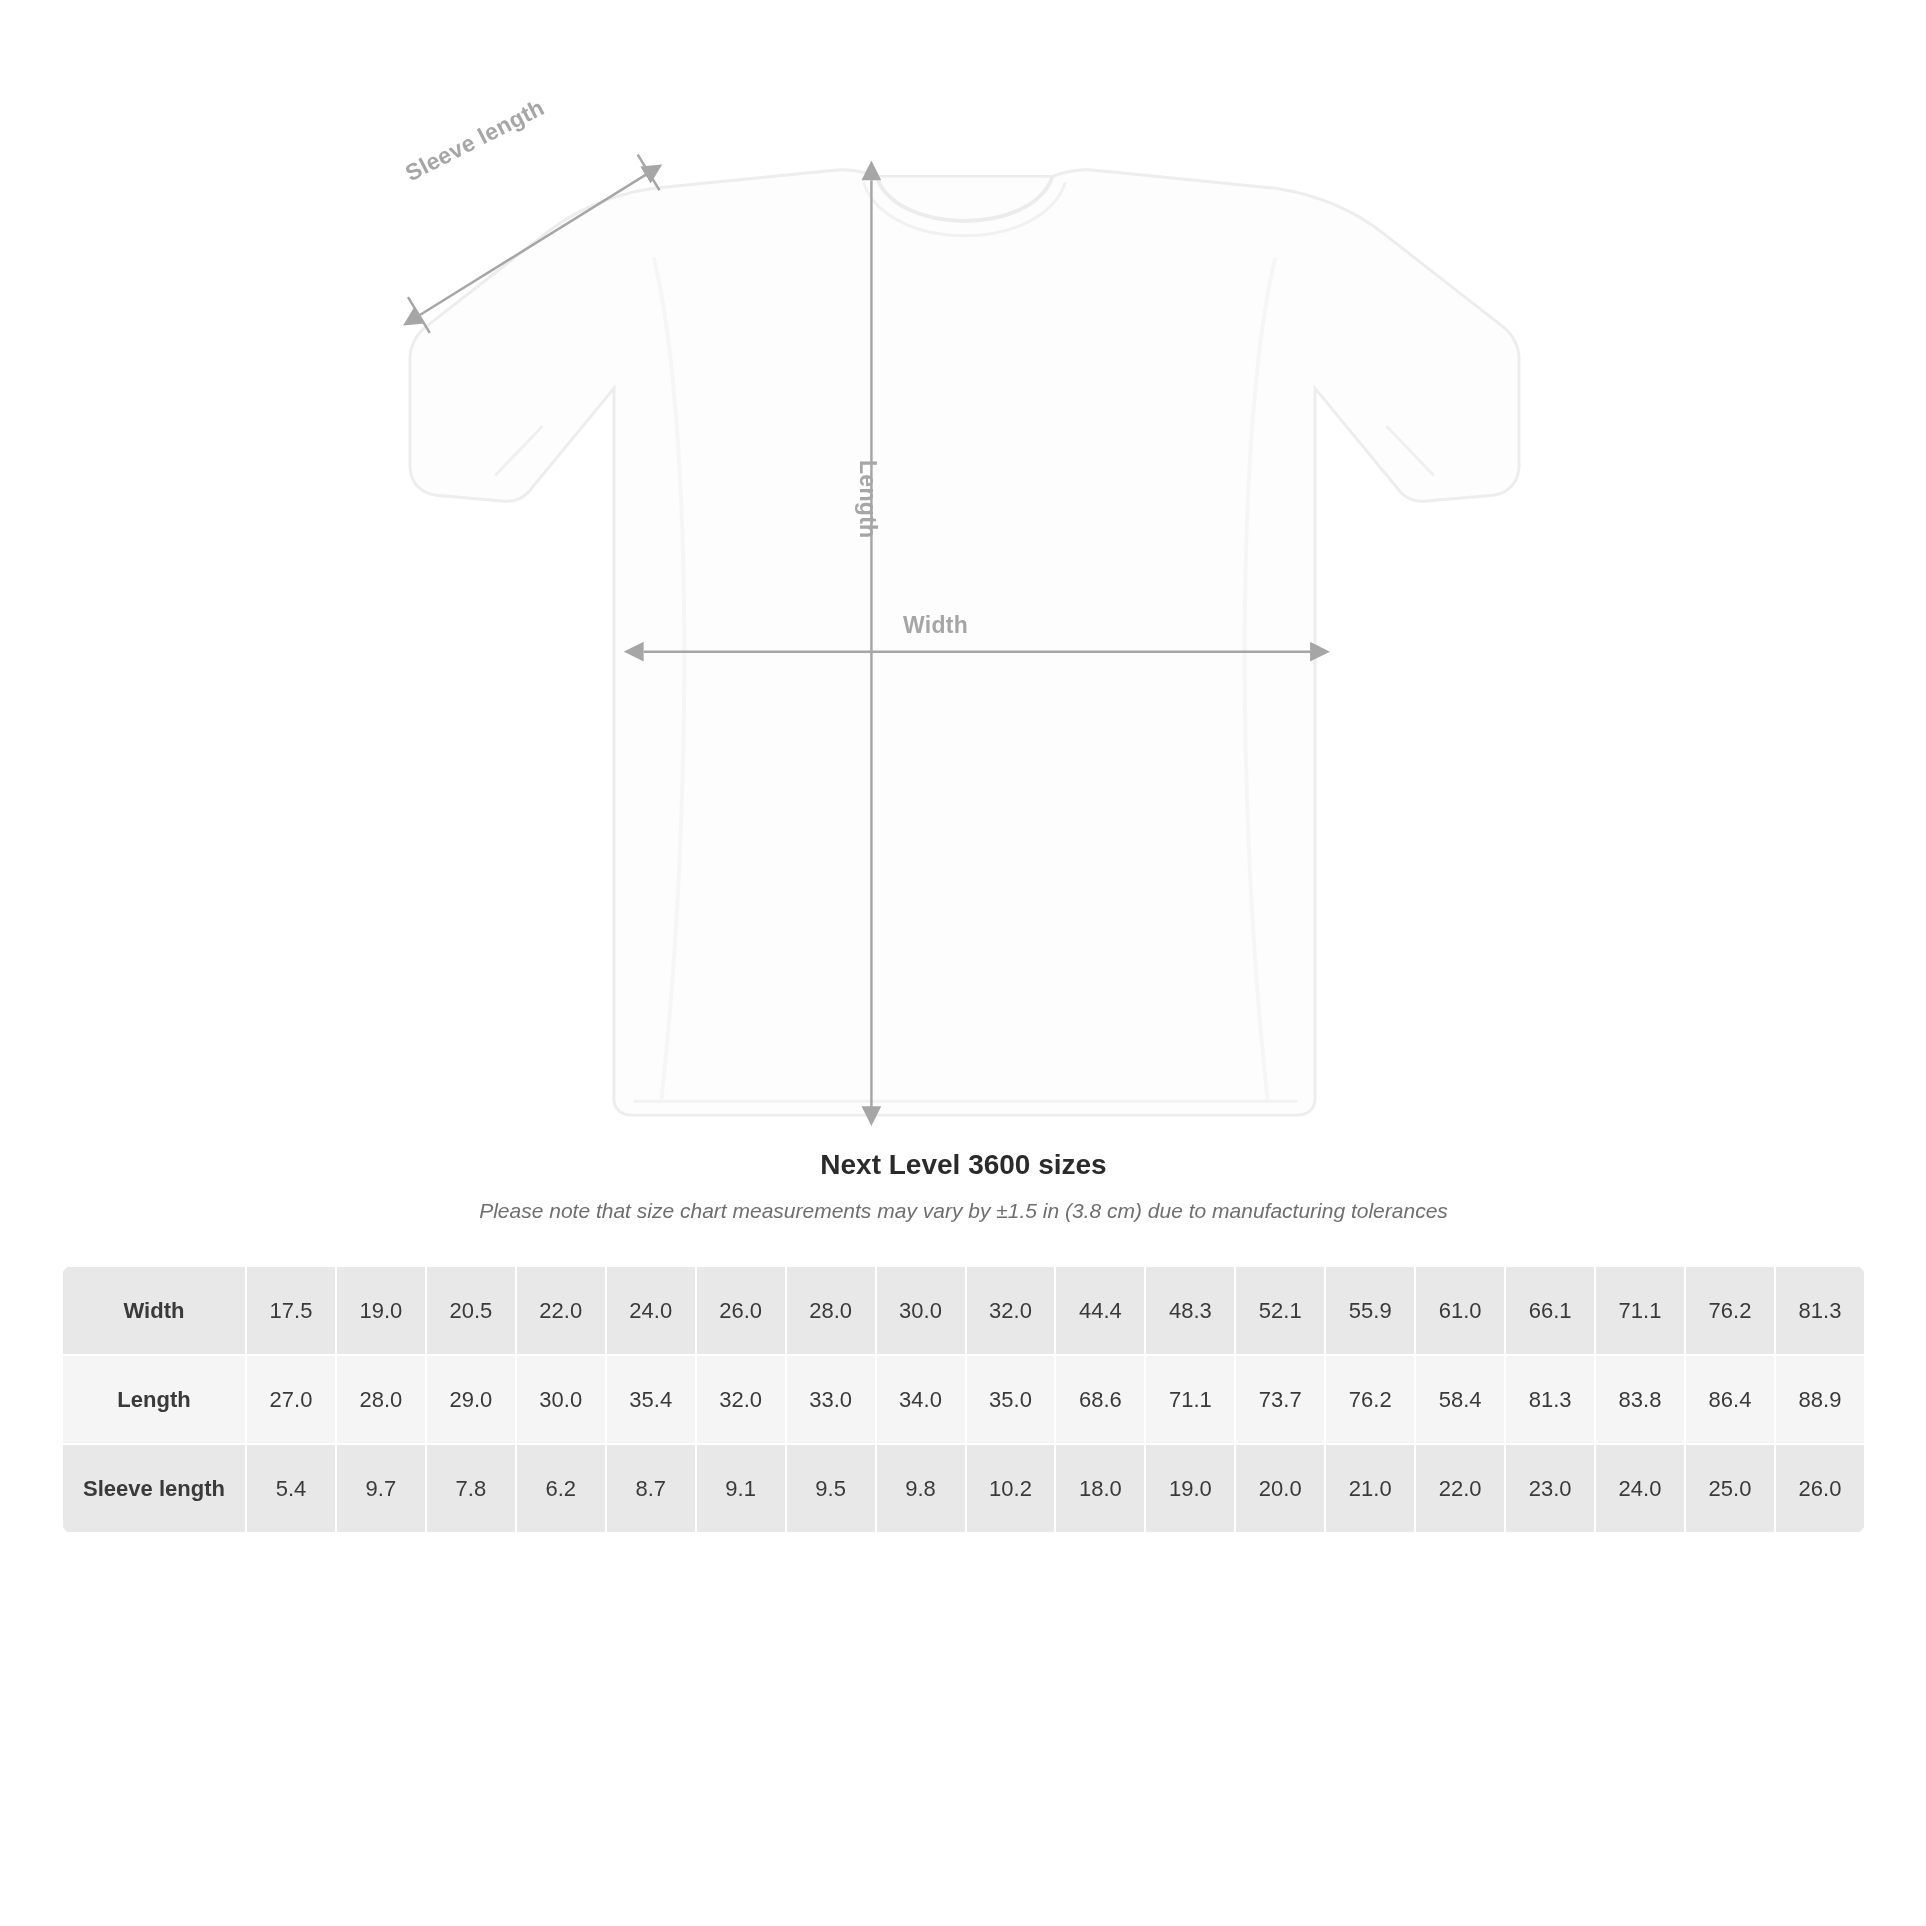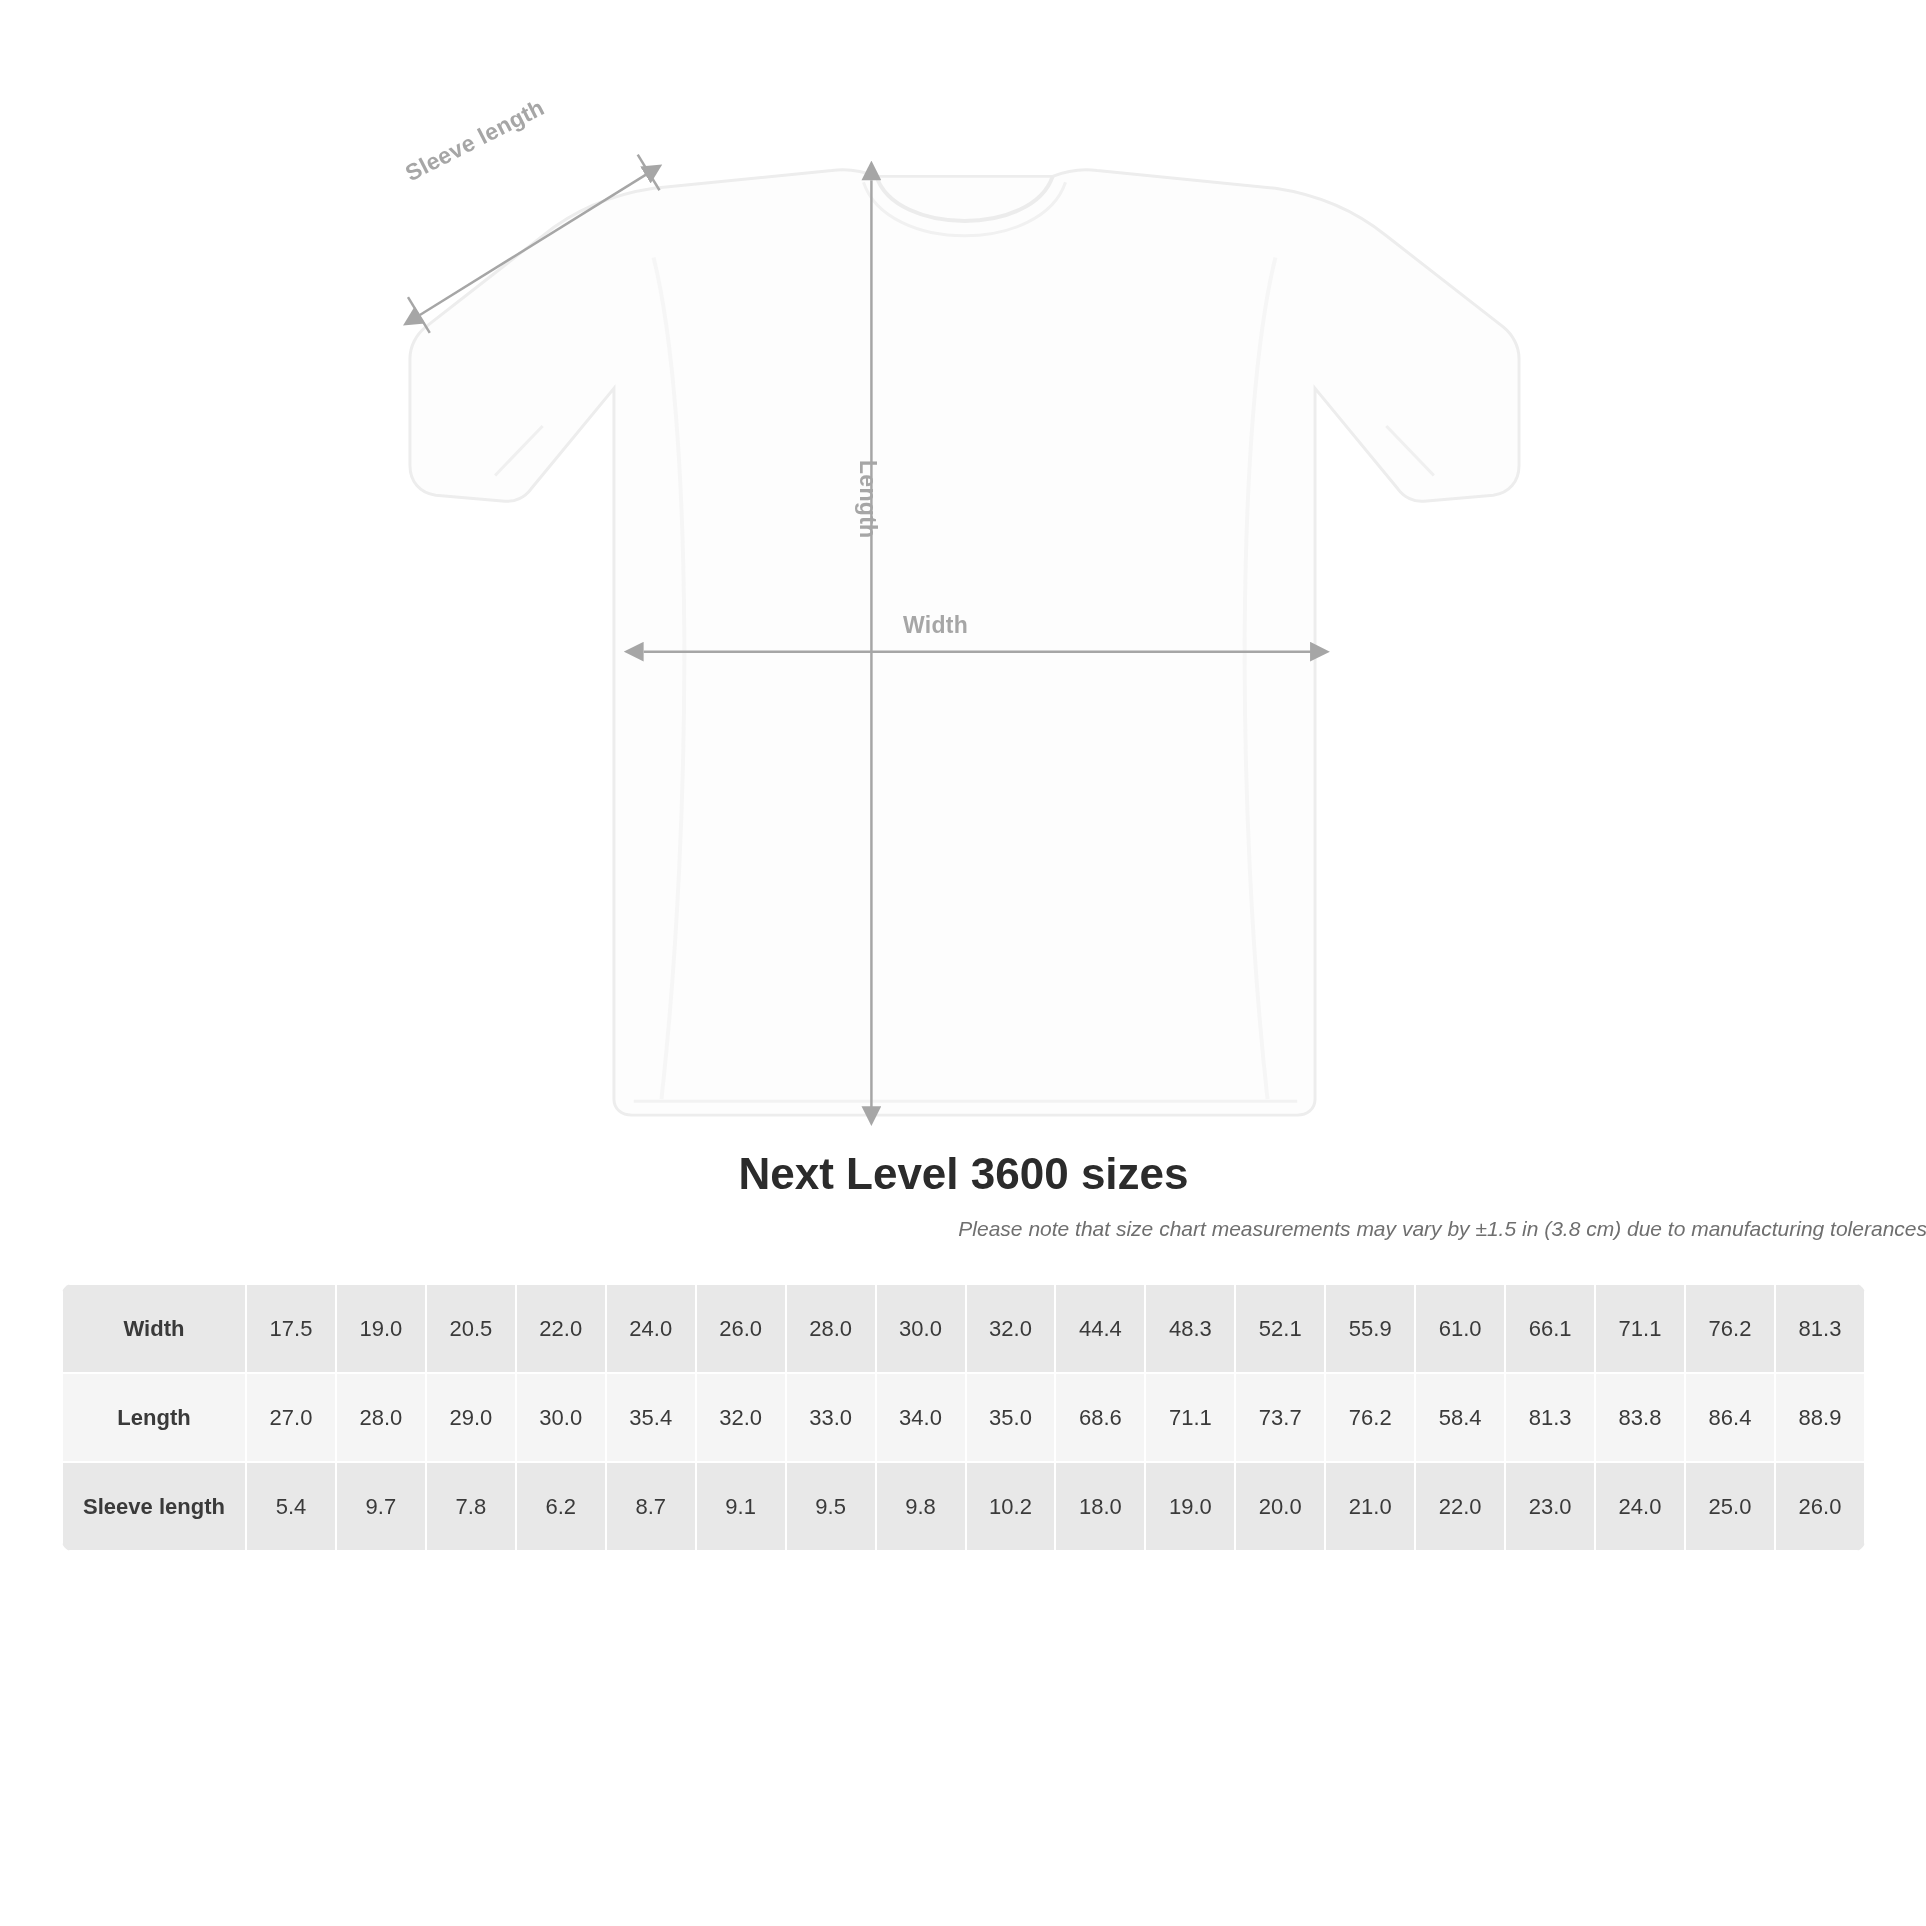--- a/index.html
+++ b/index.html
@@ -53,31 +53,30 @@
     left: 903px;
     top: 612px;
   }
 
   
   .title-block {
     text-align: center;
     margin-top: 10px;
   }
   .chart-title {
-    font-size: 44px;
+    font-size: 28px;
     font-weight: bold;
     color: #2b2b2b;
     margin: 0 0 18px 0;
   }
   .chart-note {
     font-size: 21px;
     font-style: italic;
     color: #6f6f6f;
     margin: 0;
-    text-align: right;
   }
 
   
   .table-wrap {
     margin: 42px 61px 0 61px;
     border-radius: 14px;
     overflow: hidden;
   }
   table.size-table {
     border-collapse: collapse;

